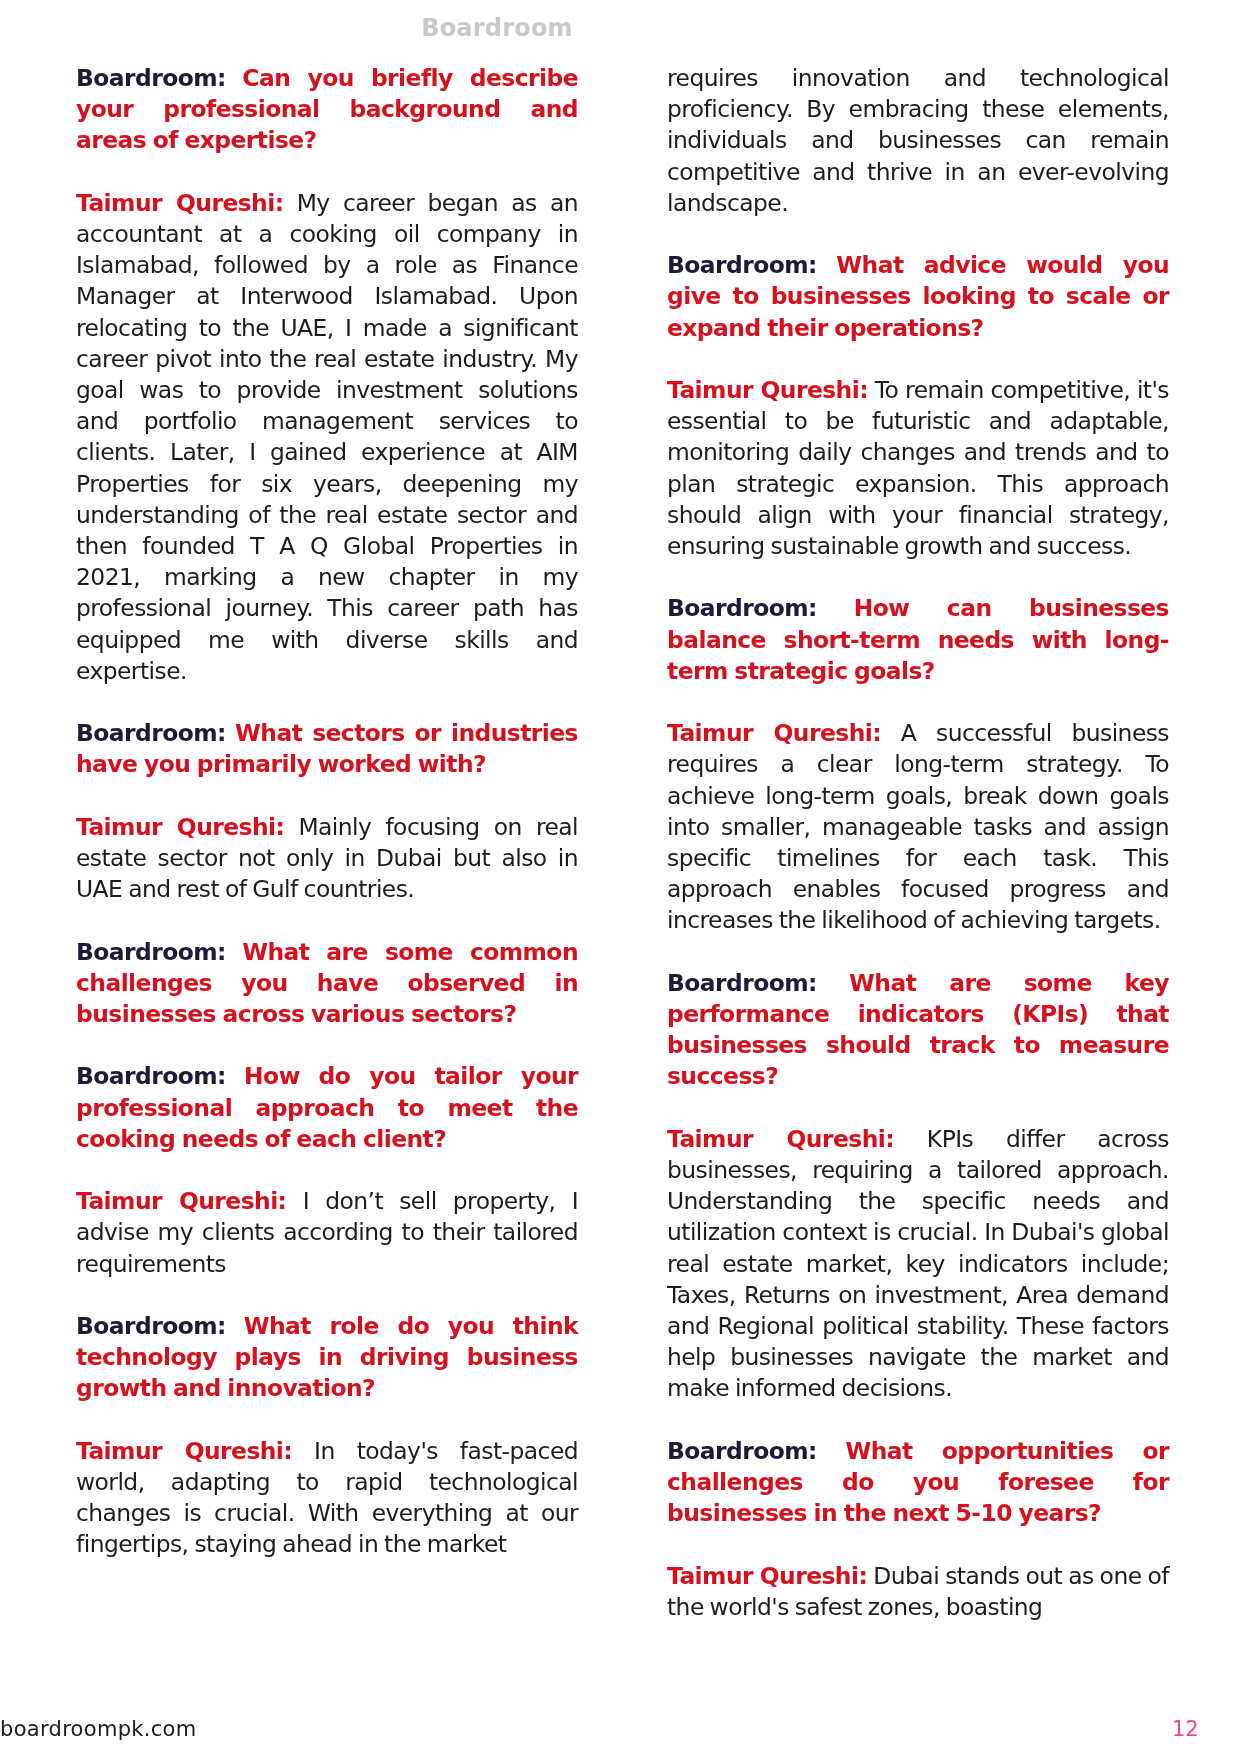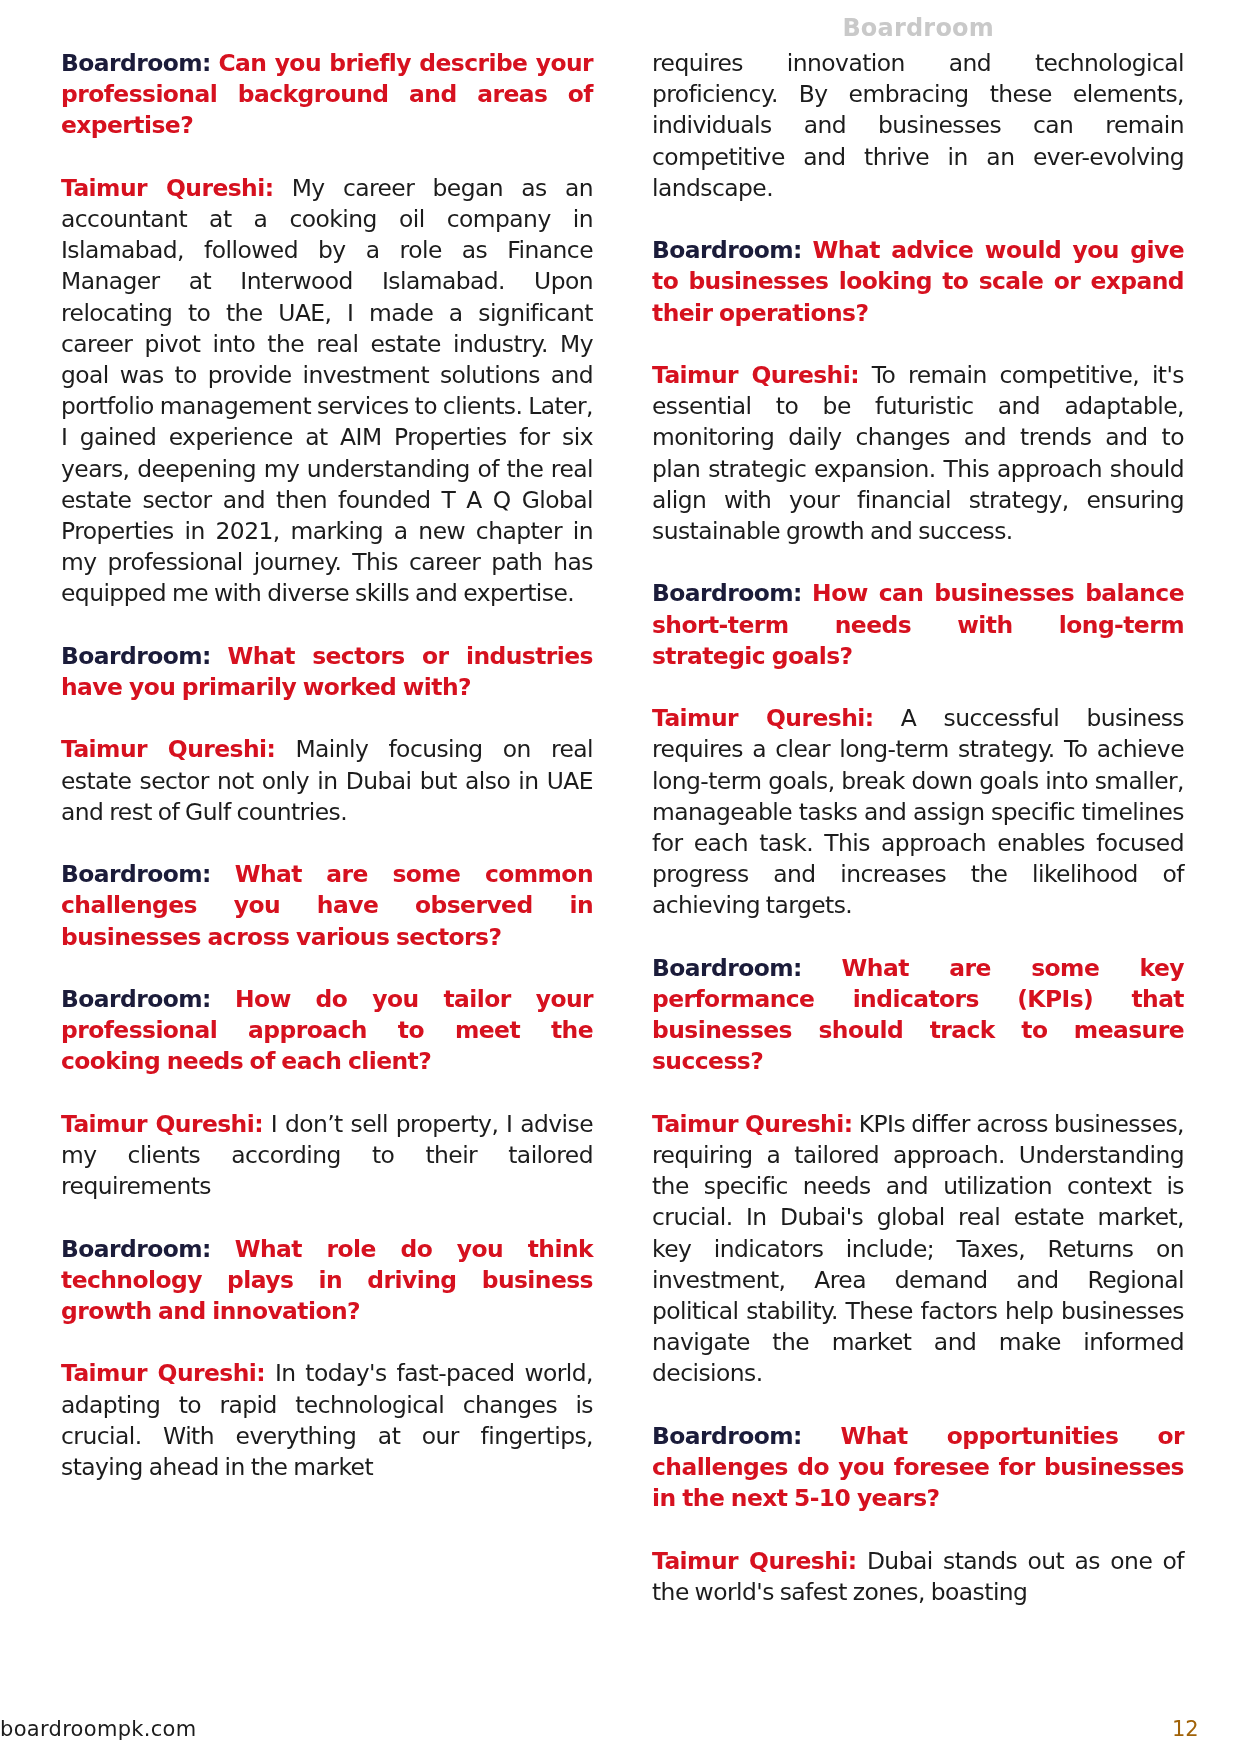--- a/index.html
+++ b/index.html
@@ -2,43 +2,43 @@
 <html><head>
   <meta charset="utf-8">
   <style>
     html, body { margin: 0; padding: 0; background: #ffffff; }
     body {
       width: 1241px; height: 1754px; position: relative; overflow: hidden;
       font-family: "DejaVu Sans", sans-serif;
       color: #1c1c1c;
     }
     .running-head {
-      position: absolute; top: 14px; left: 0; width: 994px; text-align: right;
+      position: absolute; top: 14px; left: 0; width: 994px; text-align: center;
       font-size: 24px; font-weight: bold; color: #c9c9c9; letter-spacing: 0.2px;
     }
     .column {
       position: absolute; top: 48px; width: 532px;
       font-size: 23.4px; line-height: 31.2px; text-align: justify;
       letter-spacing: -0.55px; word-spacing: -1px;
     }
     .col-left { left: 61px; }
     .col-right { left: 652px; }
     .block { margin: 0 0 31.2px 0; }
-    .block p { margin: 0; }
+    .block p { margin: 15px; }
     .interviewer { color: #1b1c3a; font-weight: bold; }
     .question { color: #d6111f; font-weight: bold; }
     .respondent { color: #d6111f; font-weight: bold; }
     .answer { color: #1c1c1c; }
     .footer-site {
       position: absolute; top: 1717px; left: 0; width: 1241px; text-align: left;
       font-size: 21px; color: #1c1c1c; letter-spacing: 0.3px;
     }
     .footer-page {
       position: absolute; top: 1717px; left: 1172px;
-      font-size: 21px; color: #a16207; text-align: right;
+      font-size: 21px; color: #ec4899; text-align: right;
     }
   </style>
 </head>
 <body>
 
 <div class="running-head">Boardroom</div>
 
 <div class="column col-left">
   <div class="block">
       <p><span class="interviewer">Boardroom:</span> <span class="question">Can you briefly describe your professional background and areas of expertise?</span></p>

